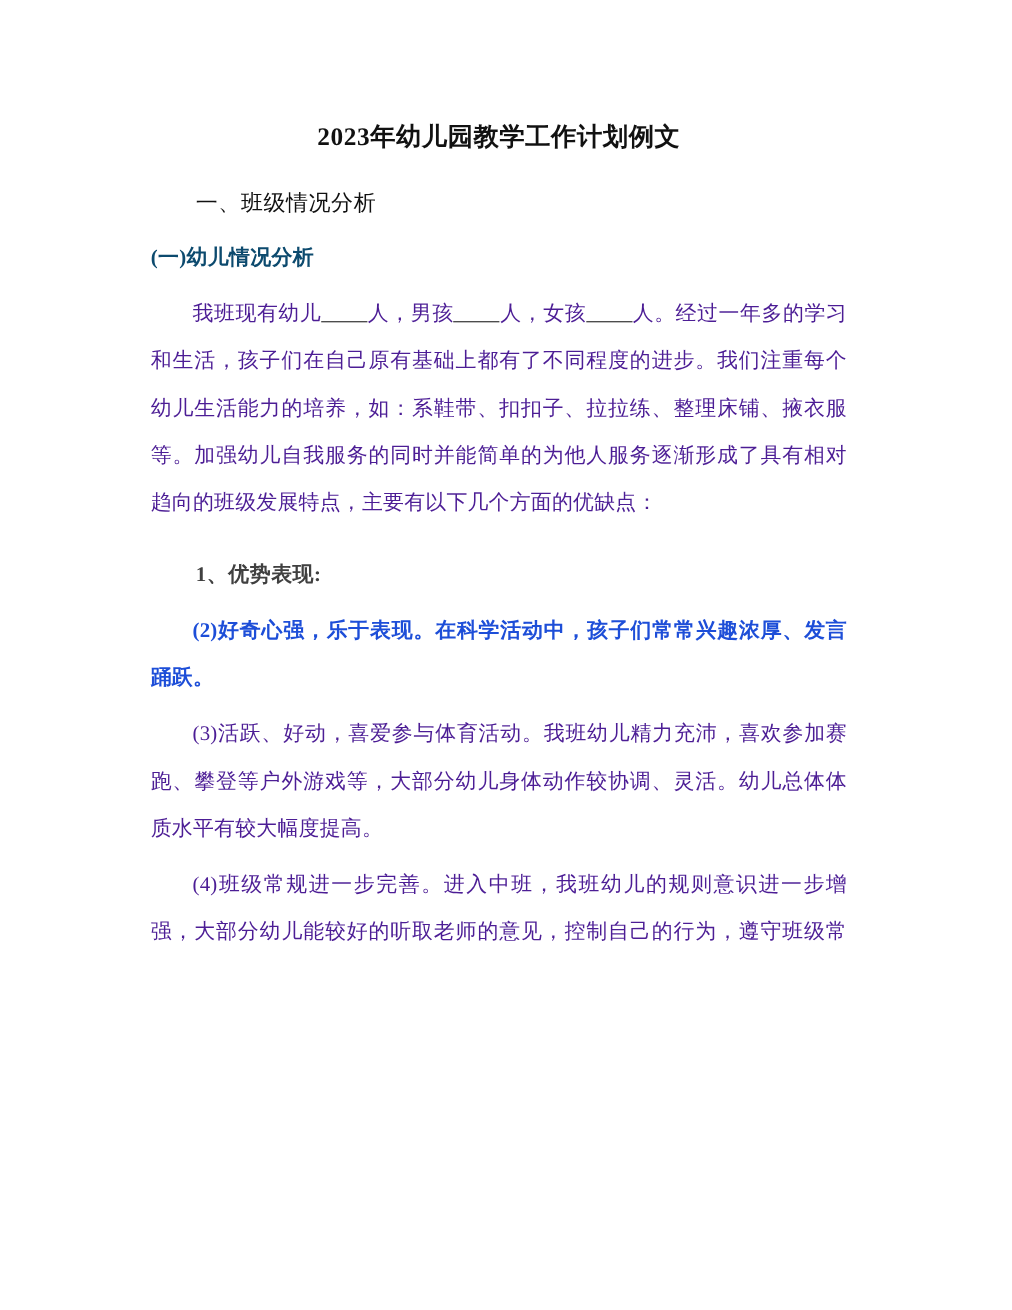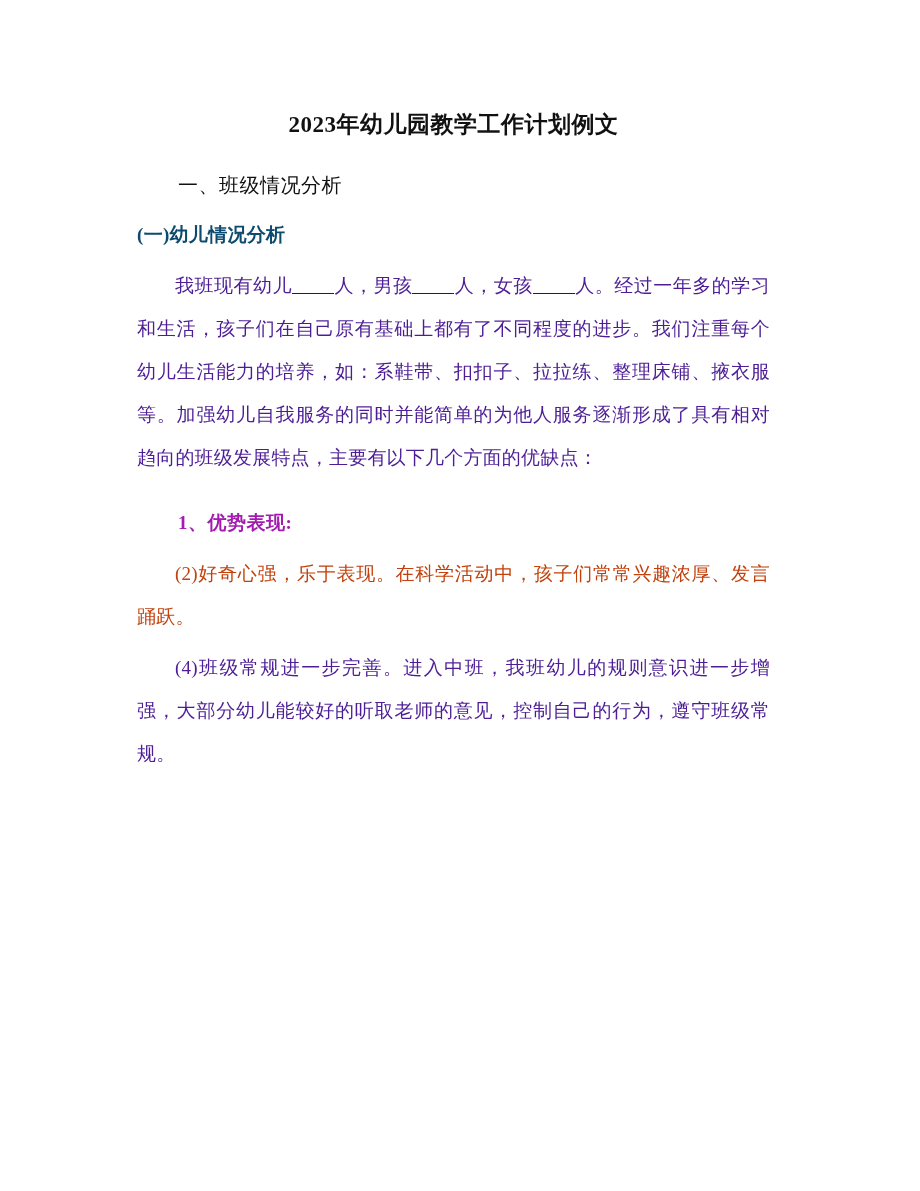--- a/index.html
+++ b/index.html
@@ -58,36 +58,36 @@
     color: #0c4a6e;
   }
   .h-level3 {
     font-size: 19px;
     font-weight: bold;
     line-height: 43px;
     margin: 0;
     padding-top: 22px;
     text-indent: 41px;
     letter-spacing: 0.5px;
-    color: #a21caf;
+    color: #404040;
   }
   .para {
     font-size: 19px;
     line-height: 43px;
     margin: 0;
     padding-top: 8px;
     text-indent: 38px;
     text-align: justify;
     text-justify: inter-ideograph;
     letter-spacing: 0.2px;
     color: #4c1d95;
   }
   .para.bold {
-    font-weight: normal;
-    color: #c2410c;
+    font-weight: bold;
+    color: #1d4ed8;
   }
   .blank-fill {
     display: inline-block;
     width: 42px;
     border-bottom: 1.4px solid #222222;
     vertical-align: -2px;
   }
   .footer {
     position: absolute;
     left: 0;
@@ -114,20 +114,21 @@
 
     <div class="h-level2">(一)幼儿情况分析</div>
 
     <p class="para"><span>我班现有幼儿</span><span class="blank-fill"></span><span>人，男孩</span><span class="blank-fill"></span><span>人，女孩</span><span class="blank-fill"></span><span>人。经过一年多的学习和生活，孩子们在自己原有基础上都有了不同程度的进步。我们注重每个幼儿生活能力的培养，如：系鞋带、扣扣子、拉拉练、整理床铺、掖衣服等。加强幼儿自我服务的同时并能简单的为他人服务逐渐形成了具有相对趋向的班级发展特点，主要有以下几个方面的优缺点：</span></p>
 
     <div class="h-level3">1、优势表现:</div>
 
 
     <p class="para bold">(2)好奇心强，乐于表现。在科学活动中，孩子们常常兴趣浓厚、发言踊跃。</p>
 
+    <p class="para">(3)活跃、好动，喜爱参与体育活动。我班幼儿精力充沛，喜欢参加赛跑、攀登等户外游戏等，大部分幼儿身体动作较协调、灵活。幼儿总体体质水平有较大幅度提高。</p>
 
     <p class="para">(4)班级常规进一步完善。进入中班，我班幼儿的规则意识进一步增强，大部分幼儿能较好的听取老师的意见，控制自己的行为，遵守班级常规。</p>
 
   </div>
 
   <div class="footer">第1页 共15页</div>
 
 </div>
 
 </body></html>

